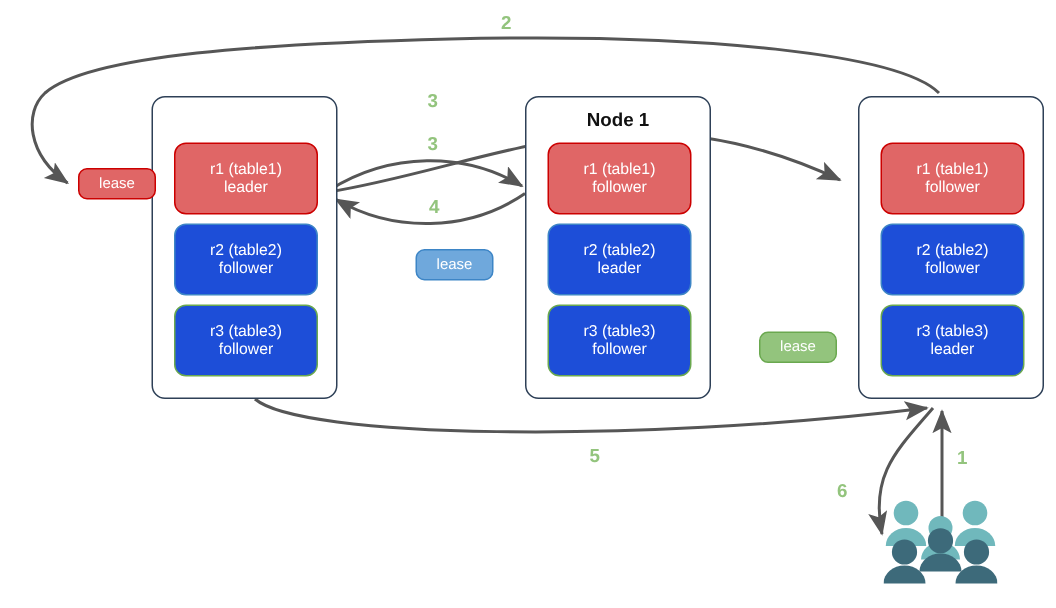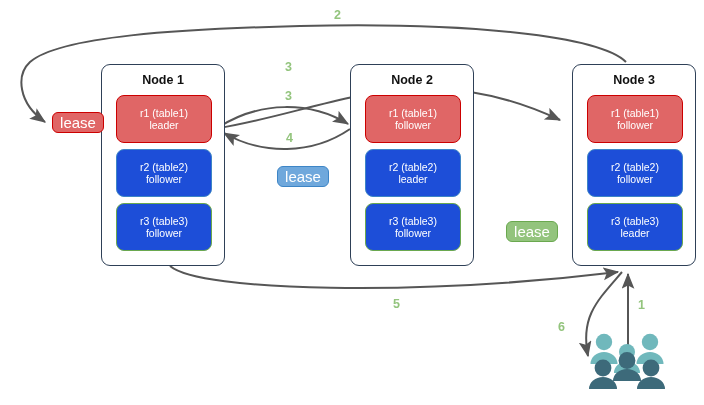--- a/index.html
+++ b/index.html
@@ -17,21 +17,21 @@
        align-items:center;justify-content:center;line-height:1.18;
        font-size:10.5px;color:#ffffff;text-align:center;}
   .rep .l1,.rep .l2{display:block;white-space:nowrap;}
   .rep.r-red{background:#e06666;border:1.4px solid #cc0000;}
   .rep.r-blue{background:#1d4ed8;border:1.4px solid #3d85c6;}
   .rep.r-green{background:#1d4ed8;border:1.4px solid #6aa84f;}
   .rep.p1{top:30px;} .rep.p2{top:84px;} .rep.p3{top:138px;}
 
   .lease{position:absolute;box-sizing:border-box;border-radius:6px;
          display:flex;align-items:center;justify-content:center;
-         font-size:15px;color:#fff;height:21px;width:52px;}
+         font-size:10px;color:#fff;height:21px;width:52px;}
   .lease.l-red{background:#e06666;border:1.4px solid #cc0000;}
   .lease.l-blue{background:#6fa8dc;border:1.4px solid #3d85c6;}
   .lease.l-green{background:#93c47d;border:1.4px solid #6aa84f;}
 
   .step{position:absolute;font-size:12.5px;font-weight:bold;color:#93c47d;
         white-space:nowrap;}
   #users{position:absolute;}
 </style>
 </head>
 <body>
@@ -54,53 +54,51 @@
     <path d="M 350,129 C 312,155 262,155 224,133" fill="none" stroke="#565656" stroke-width="2" marker-end="url(#ah)"></path>
 
     <path d="M 170,266 C 200,292 420,296 618,272" fill="none" stroke="#565656" stroke-width="2" marker-end="url(#ah)"></path>
 
     <path d="M 628,346 L 628,274" fill="none" stroke="#565656" stroke-width="2" marker-end="url(#ah)"></path>
 
     <path d="M 622,272 C 598,300 580,316 588,356" fill="none" stroke="#565656" stroke-width="2" marker-end="url(#ah)"></path>
   </svg>
 
   <div class="node" id="node1" style="left:101px;top:64px;width:124px;height:202px;">
-    <div class="node-title">Node 1</div>
     <div class="rep r-red p1">
       <span class="l1">r1 (table1)</span>
       <span class="l2">leader</span>
     </div>
     <div class="rep r-blue p2">
       <span class="l1">r2 (table2)</span>
       <span class="l2">follower</span>
     </div>
     <div class="rep r-green p3">
       <span class="l1">r3 (table3)</span>
       <span class="l2">follower</span>
     </div>
   </div>
 
   <div class="node" id="node2" style="left:350px;top:64px;width:124px;height:202px;">
-    <div class="node-title">Node 2</div>
+    <div class="node-title">Node 1</div>
     <div class="rep r-red p1">
       <span class="l1">r1 (table1)</span>
       <span class="l2">follower</span>
     </div>
     <div class="rep r-blue p2">
       <span class="l1">r2 (table2)</span>
       <span class="l2">leader</span>
     </div>
     <div class="rep r-green p3">
       <span class="l1">r3 (table3)</span>
       <span class="l2">follower</span>
     </div>
   </div>
 
   <div class="node" id="node3" style="left:572px;top:64px;width:124px;height:202px;">
-    <div class="node-title">Node 3</div>
     <div class="rep r-red p1">
       <span class="l1">r1 (table1)</span>
       <span class="l2">follower</span>
     </div>
     <div class="rep r-blue p2">
       <span class="l1">r2 (table2)</span>
       <span class="l2">follower</span>
     </div>
     <div class="rep r-green p3">
       <span class="l1">r3 (table3)</span>

